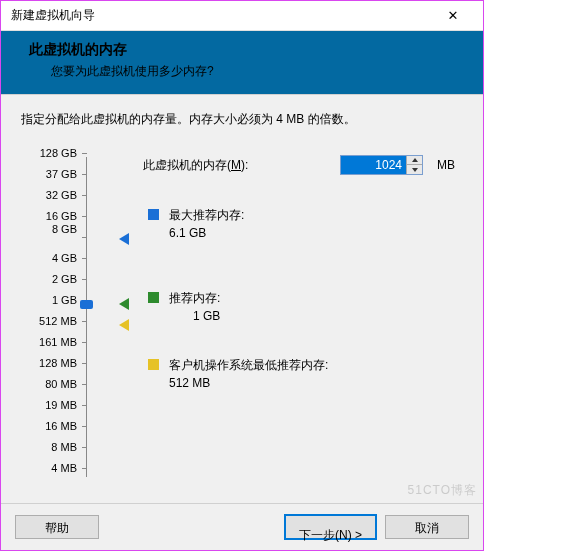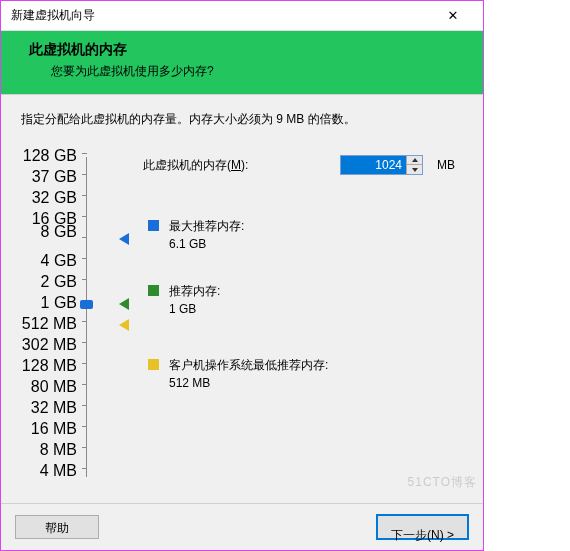--- a/index.html
+++ b/index.html
@@ -2,69 +2,69 @@
 <html><head>
 <meta charset="utf-8">
 <style>
   * { box-sizing: border-box; }
   body { margin: 0; font-family: "Microsoft YaHei", "Segoe UI", sans-serif; font-size: 12px; color: #000; background: #fff; }
   .window { width: 484px; height: 551px; border: 1px solid #d946ef; background: #f0f0f0; display: flex; flex-direction: column; }
   .titlebar { background: #fff; height: 30px; display: flex; align-items: center; justify-content: space-between; padding: 0 10px; border-bottom: 1px solid #e0e0e0; }
   .titlebar span { font-size: 12px; }
   .closebtn { width: 40px; height: 28px; display: flex; align-items: center; justify-content: center; cursor: default; }
   .closebtn::before { content: "✕"; font-size: 13px; font-weight: 300; color: #000; }
-  .header { background: #22c55e; padding: 10px 18px 14px 28px; border-bottom: 1px solid #d0d0d0; }
+  .header { background: #0369a1; padding: 10px 18px 14px 28px; border-bottom: 1px solid #d0d0d0; }
   .header h1 { font-size: 14px; font-weight: bold; margin: 0 0 4px 0; }
   .header p { font-size: 12px; margin: 0 0 0 22px; }
   .content { flex: 1; background: #f0f0f0; padding: 16px 20px; position: relative; }
   .instr { font-size: 12px; margin-bottom: 24px; }
   .memrow { display: flex; align-items: center; gap: 8px; position: absolute; left: 142px; top: 60px; right: 28px; }
   .memlabel { flex: 1; }
   .memlabel u { text-decoration: underline; }
   .spin { display: flex; border: 1px solid #7a9ecf; background: #000000; }
   .spin input { width: 65px; border: none; text-align: right; padding: 2px 4px; font-size: 12px; background: #0078d7; color: #fff; outline: none; }
   .spin .spbtns { display: flex; flex-direction: column; border-left: 1px solid #aaa; }
   .spin .spbtns div { width: 15px; height: 9px; background: #e8e8e8; display:flex; align-items:center; justify-content:center; }
   .spin .spbtns div:first-child { border-bottom: 1px solid #aaa; }
   .spin .spbtns div::before { content:""; border-left:3px solid transparent; border-right:3px solid transparent; }
   .spin .spbtns .up::before { border-bottom:4px solid #333; }
   .spin .spbtns .dn::before { border-top:4px solid #333; }
   .unit { margin-left: 6px; }
   .sliderarea { position: absolute; left: 18px; top: 56px; bottom: 20px; width: 100px; }
-  .ticklabel { position: absolute; right: 42px; font-size: 16px; white-space: nowrap; text-align: right; }
+  .ticklabel { position: absolute; right: 42px; font-size: 11px; white-space: nowrap; text-align: right; }
   .track { position: absolute; right: 32px; top: 6px; bottom: 6px; width: 1px; background: #888; }
   .tick { position: absolute; right: 32px; width: 5px; height: 1px; background: #888; }
   .slider-thumb { position: absolute; right: 26px; width: 13px; height: 9px; background: #1a6fd6; border-radius: 2px; }
   .marker { position: absolute; left: 100px; }
   .marker.tri-left::before { content:""; display:block; width:0; height:0; border-top:6px solid transparent; border-bottom:6px solid transparent; border-right:10px solid var(--mc); }
   .infoblock { position: absolute; left: 147px; display: flex; gap: 10px; }
   .sq { width: 11px; height: 11px; background: var(--sq); margin-top: 2px; flex-shrink: 0; }
   .infotext .t { margin-bottom: 2px; }
   .footer { background: #f0f0f0; border-top: 1px solid #d0d0d0; padding: 10px 14px; display: flex; gap: 8px; align-items: center; }
   .footer .spacer { flex: 1; }
   button.btn { font-family: inherit; font-size: 12px; padding: 4px 14px; min-width: 84px; height: 24px; background: #e1e1e1; border: 1px solid #adadad; cursor: default; }
   button.btn.primary { border: 2px solid #0078d7; padding: 11px 13px; }
-  .watermark { position: absolute; right: 6px; bottom: 12px; color: rgba(120,120,120,.3); font-size: 12px; letter-spacing: 1px; pointer-events:none; }
+  .watermark { position: absolute; right: 6px; bottom: 4px; color: rgba(120,120,120,.3); font-size: 12px; letter-spacing: 1px; pointer-events:none; }
 </style>
 </head>
 <body>
 
 <div class="window">
   <div class="titlebar">
     <span>新建虚拟机向导</span>
     <div class="closebtn"></div>
   </div>
 
   <div class="header">
     <h1>此虚拟机的内存</h1>
     <p>您要为此虚拟机使用多少内存?</p>
   </div>
 
   <div class="content">
-    <div class="instr">指定分配给此虚拟机的内存量。内存大小必须为 9 MB 的倍数。</div>
+    <div class="instr">指定分配给此虚拟机的内存量。内存大小必须为 4 MB 的倍数。</div>
 
     <div class="memrow">
       <div class="memlabel">
         <span>此虚拟机的内存(</span><u>M</u><span>):</span>
       </div>
       <div class="spin">
         <input type="text" value="1024" style="">
         <div class="spbtns">
           <div class="up"></div>
           <div class="dn"></div>
@@ -87,49 +87,49 @@
           <div class="ticklabel" style="top: 72px;">8 GB</div>
           <div class="tick" style="top: 86px;"></div>
           <div class="ticklabel" style="top: 101px;">4 GB</div>
           <div class="tick" style="top: 107px;"></div>
           <div class="ticklabel" style="top: 122px;">2 GB</div>
           <div class="tick" style="top: 128px;"></div>
           <div class="ticklabel" style="top: 143px;">1 GB</div>
           <div class="tick" style="top: 149px;"></div>
           <div class="ticklabel" style="top: 164px;">512 MB</div>
           <div class="tick" style="top: 170px;"></div>
-          <div class="ticklabel" style="top: 185px;">302 MB</div>
+          <div class="ticklabel" style="top: 185px;">161 MB</div>
           <div class="tick" style="top: 191px;"></div>
           <div class="ticklabel" style="top: 206px;">128 MB</div>
           <div class="tick" style="top: 212px;"></div>
           <div class="ticklabel" style="top: 227px;">80 MB</div>
           <div class="tick" style="top: 233px;"></div>
-          <div class="ticklabel" style="top: 248px;">32 MB</div>
+          <div class="ticklabel" style="top: 248px;">19 MB</div>
           <div class="tick" style="top: 254px;"></div>
           <div class="ticklabel" style="top: 269px;">16 MB</div>
           <div class="tick" style="top: 275px;"></div>
           <div class="ticklabel" style="top: 290px;">8 MB</div>
           <div class="tick" style="top: 296px;"></div>
           <div class="ticklabel" style="top: 311px;">4 MB</div>
           <div class="tick" style="top: 317px;"></div>
         </div>
       <div class="slider-thumb" style="top:149px;"></div>
       <div class="marker tri-left" style="--mc:#1a6fd6; top:82px;"></div>
       <div class="marker tri-left" style="--mc:#2e8b2e; top:147px;"></div>
       <div class="marker tri-left" style="--mc:#e6c226; top:168px;"></div>
     </div>
 
-    <div class="infoblock" style="top:123px;">
+    <div class="infoblock" style="top:112px;">
       <div class="sq" style="--sq:#1a6fd6"></div>
       <div class="infotext">
         <div class="t">最大推荐内存:</div>
         <div>6.1 GB</div>
       </div>
     </div>
-    <div class="infoblock" style="top:188px;">
+    <div class="infoblock" style="top:195px;text-align:right;">
       <div class="sq" style="--sq:#2e8b2e"></div>
       <div class="infotext">
         <div class="t">推荐内存:</div>
         <div>1 GB</div>
       </div>
     </div>
     <div class="infoblock" style="top:262px;">
       <div class="sq" style="--sq:#e6c226"></div>
       <div class="infotext">
         <div class="t">客户机操作系统最低推荐内存:</div>
@@ -137,14 +137,15 @@
       </div>
     </div>
 
     <div class="watermark">51CTO博客</div>
   </div>
 
   <div class="footer">
     <button class="btn">帮助</button>
     <div class="spacer"></div>
     <button class="btn primary">下一步(N) &gt;</button>
+    <button class="btn">取消</button>
   </div>
 </div>
 
 </body></html>

